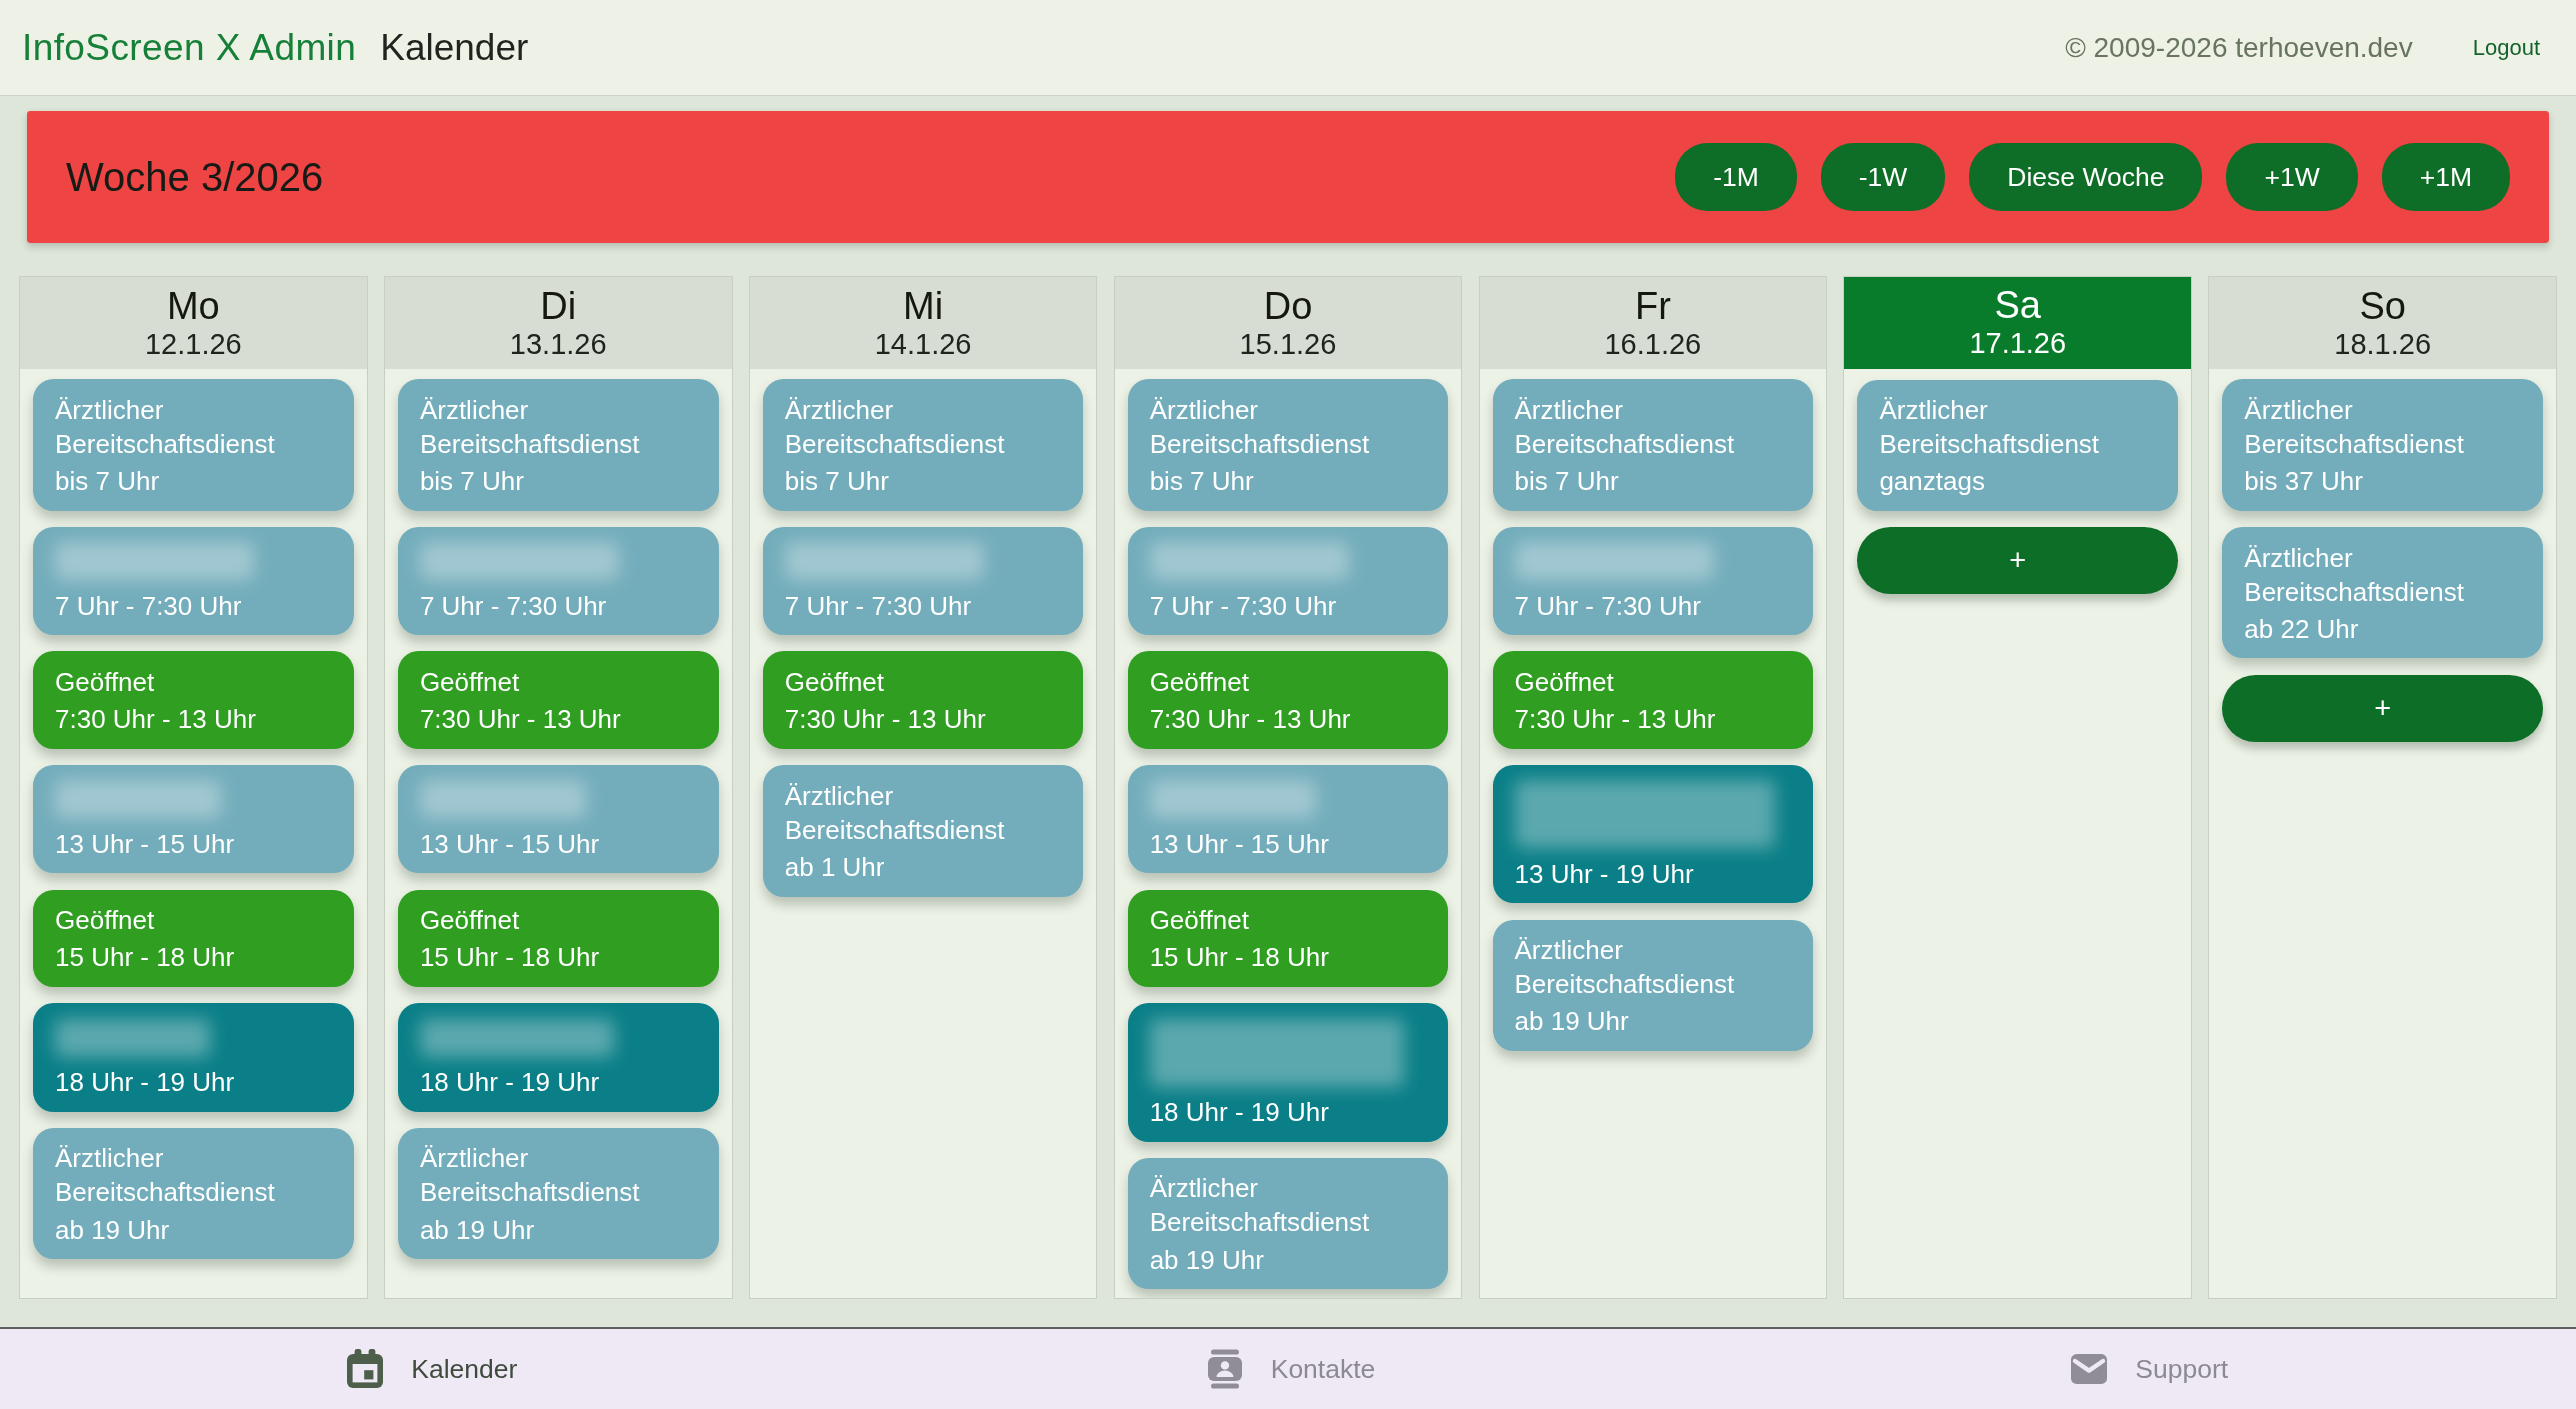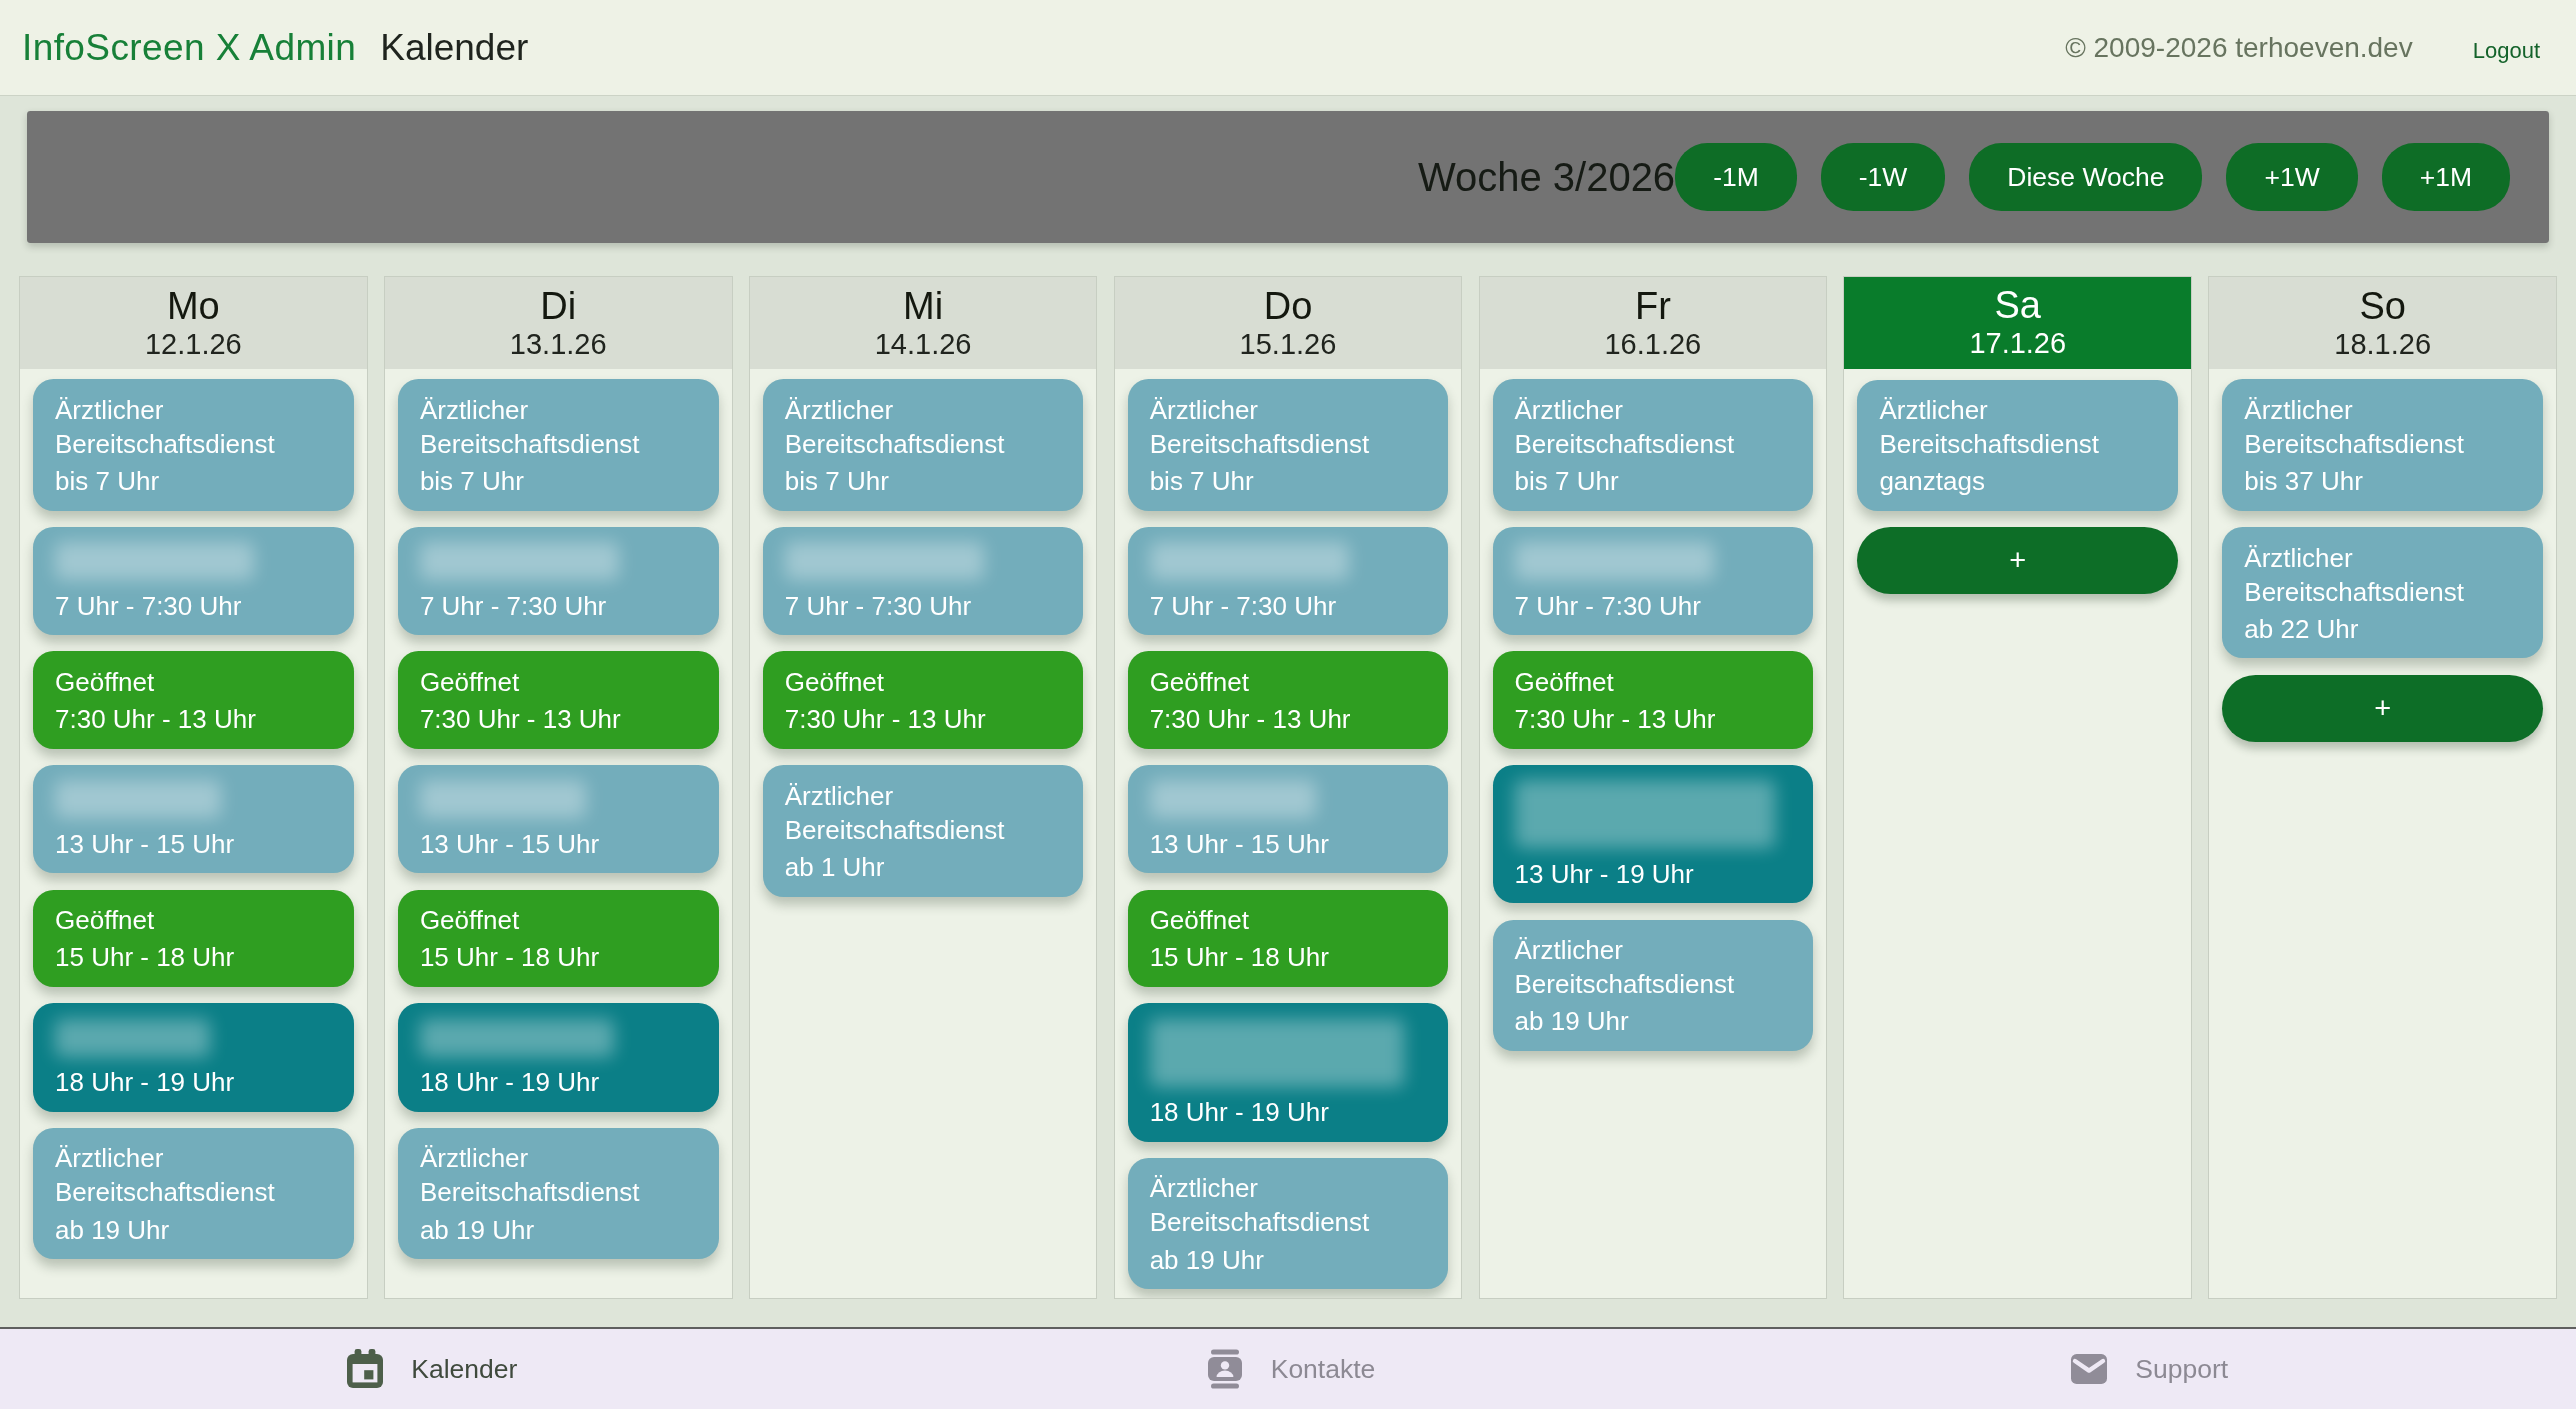--- a/index.html
+++ b/index.html
@@ -12,29 +12,29 @@
 
   
   .app-header{
     height:96px; background:#eef2e6; border-bottom:1.7px solid #ccd3c6;
     display:flex; align-items:center; justify-content:space-between;
     padding:0 36px 0 22px;
   }
   .brand-row{ display:flex; align-items:baseline; gap:24px; }
   .brand{ font-size:37px; font-weight:500; color:#178038; letter-spacing:0.4px; cursor:pointer; }
   .page-title{ font-size:37px; font-weight:500; color:#1f241e; }
-  .header-right{ display:flex; align-items:flex-end; gap:60px; }
+  .header-right{ display:flex; align-items:center; gap:60px; }
   .copyright{ font-size:28px; color:#67745f; }
   .logout{ font-size:22px; font-weight:500; color:#14632b; cursor:pointer; }
 
   
   .toolbar{
-    margin:15.4px 27px 0; height:132px; background:#737373; border-radius:3.4px;
+    margin:15.4px 27px 0; height:132px; background:#ef4444; border-radius:3.4px;
     box-shadow:0 3.4px 7.7px rgba(40,55,40,.22);
-    display:flex; align-items:center; justify-content:flex-end; padding:0 39px;
+    display:flex; align-items:center; justify-content:space-between; padding:0 39px;
   }
   .week-title{ font-size:40px; font-weight:500; color:#161b15; }
   .nav-buttons{ display:flex; gap:24px; }
   .nav-btn{
     height:68px; padding:0 38px; border:none; border-radius:32.5px;
     background:#0e6d26; color:#ffffff; font-size:26.5px; font-weight:500;
     font-family:inherit; cursor:pointer;
   }
 
   

